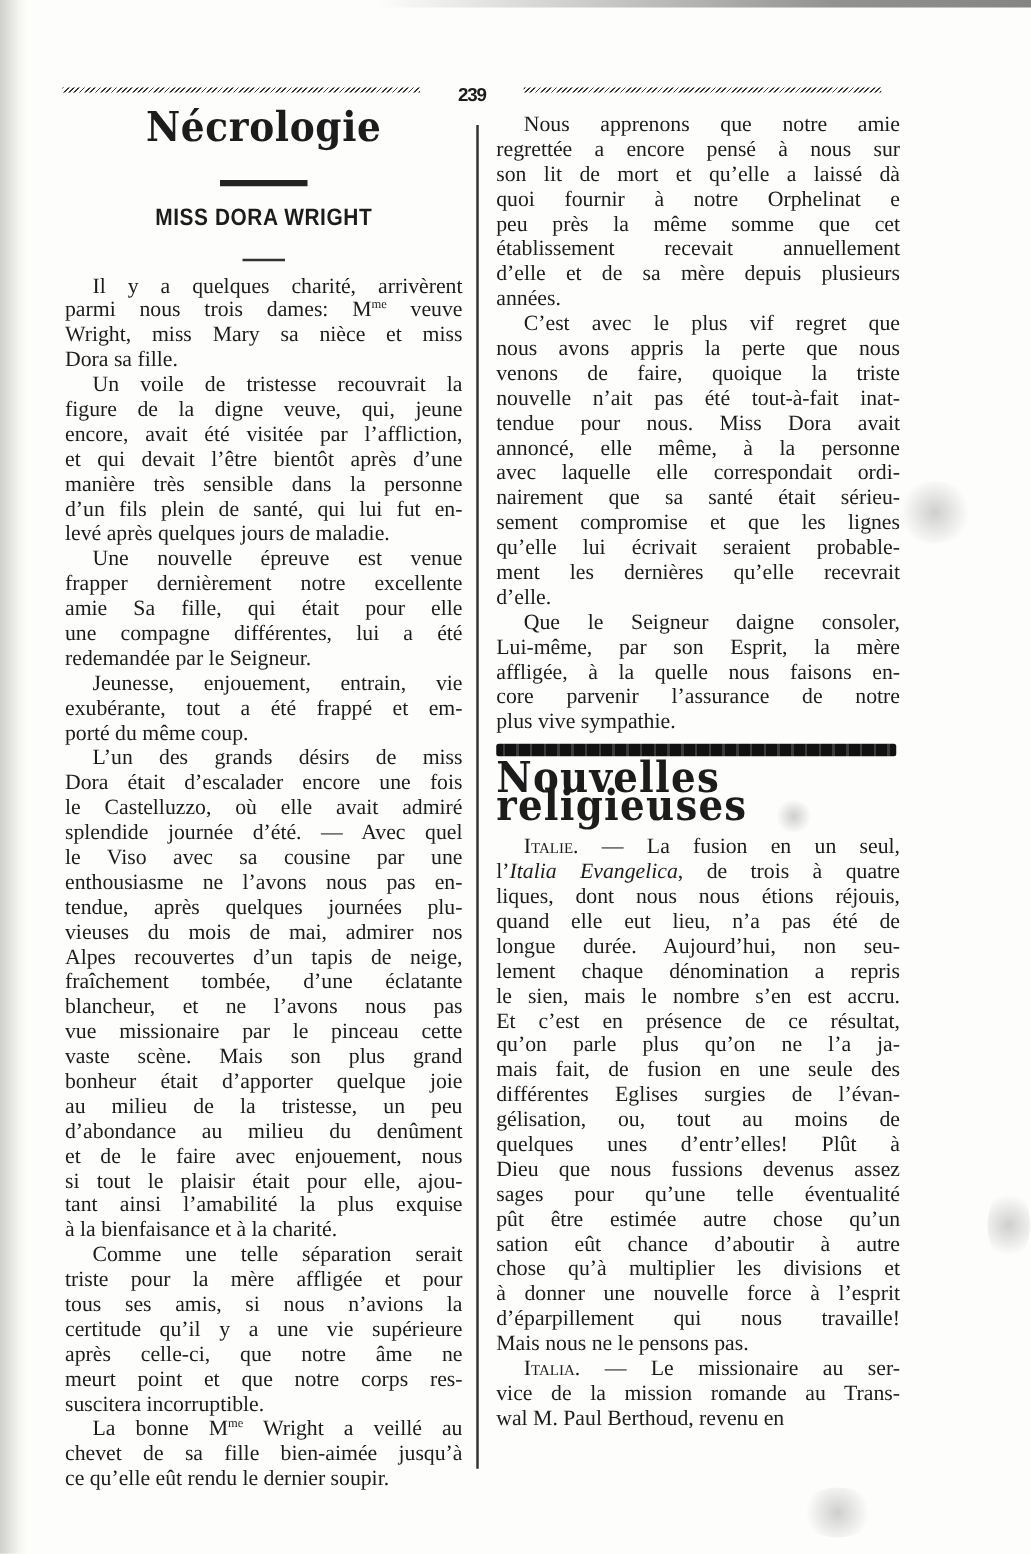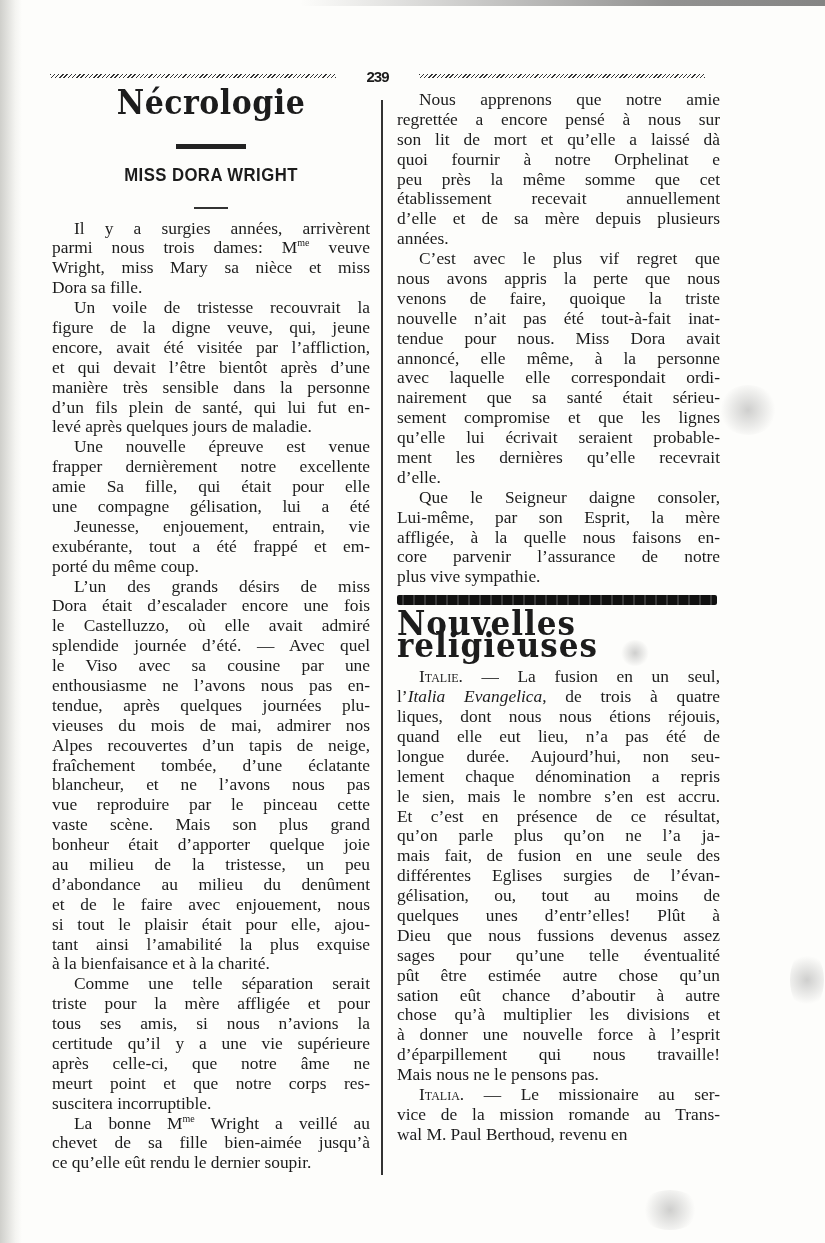--- a/index.html
+++ b/index.html
@@ -14,21 +14,21 @@
     position: absolute; left: 0; top: 0; width: 22px; height: 1243px;
     background: linear-gradient(to right, #cfcfcb, #f4f4f1 70%, rgba(253,253,251,0));
   }
   .scan-edge-top {
     position: absolute; left: 300px; top: 0; width: 525px; height: 6px;
     background: linear-gradient(to right, rgba(60,60,60,0), #3a3a3a 70%, #222);
     opacity: .55;
   }
   .header-rule {
     position: absolute; left: 50px; top: 70px; width: 655px; height: 14px;
-    display: flex; align-items: center; gap: 28px;
+    display: flex; align-items: flex-start; gap: 28px;
   }
   .wavy {
     flex: 1; height: 4px;
     background-image: repeating-linear-gradient(135deg, #333 0 1px, transparent 1px 3px);
     margin-bottom: 2px;
   }
   .page-number {
     font-family: "Liberation Sans", sans-serif;
     font-size: 15px; font-weight: bold; letter-spacing: -1px;
     padding: 0 2px; line-height: 14px;
@@ -84,50 +84,51 @@
 </div>
 
 <div class="col-divider"></div>
 
 <div class="col col-left">
   <div class="blackletter necro-title">Nécrologie</div>
   <div class="title-rule"></div>
   <div class="subject">MISS DORA WRIGHT</div>
   <div class="small-rule"></div>
   <div id="left-lines">
-      <span class="ln ind">Il y a surgies années, arrivèrent</span>
+      <span class="ln ind">Il y a quelques charité, arrivèrent</span>
       <span class="ln">parmi nous trois dames: M<sup>me</sup> veuve</span>
       <span class="ln">Wright, miss Mary sa nièce et miss</span>
       <span class="ln last">Dora sa fille.</span>
       <span class="ln ind">Un voile de tristesse recouvrait la</span>
       <span class="ln">figure de la digne veuve, qui, jeune</span>
       <span class="ln">encore, avait été visitée par l’affliction,</span>
       <span class="ln">et qui devait l’être bientôt après d’une</span>
       <span class="ln">manière très sensible dans la personne</span>
       <span class="ln">d’un fils plein de santé, qui lui fut en-</span>
       <span class="ln last">levé après quelques jours de maladie.</span>
       <span class="ln ind">Une nouvelle épreuve est venue</span>
       <span class="ln">frapper dernièrement notre excellente</span>
       <span class="ln">amie Sa fille, qui était pour elle</span>
-      <span class="ln">une compagne gélisation, lui a été</span>
+      <span class="ln">une compagne différentes, lui a été</span>
+      <span class="ln last">redemandée par le Seigneur.</span>
       <span class="ln ind">Jeunesse, enjouement, entrain, vie</span>
       <span class="ln">exubérante, tout a été frappé et em-</span>
       <span class="ln last">porté du même coup.</span>
       <span class="ln ind">L’un des grands désirs de miss</span>
       <span class="ln">Dora était d’escalader encore une fois</span>
       <span class="ln">le Castelluzzo, où elle avait admiré</span>
       <span class="ln">splendide journée d’été. — Avec quel</span>
       <span class="ln">le Viso avec sa cousine par une</span>
       <span class="ln">enthousiasme ne l’avons nous pas en-</span>
       <span class="ln">tendue, après quelques journées plu-</span>
       <span class="ln">vieuses du mois de mai, admirer nos</span>
       <span class="ln">Alpes recouvertes d’un tapis de neige,</span>
       <span class="ln">fraîchement tombée, d’une éclatante</span>
       <span class="ln">blancheur, et ne l’avons nous pas</span>
-      <span class="ln">vue reproduire par le pinceau cette</span>
+      <span class="ln">vue missionaire par le pinceau cette</span>
       <span class="ln">vaste scène. Mais son plus grand</span>
       <span class="ln">bonheur était d’apporter quelque joie</span>
       <span class="ln">au milieu de la tristesse, un peu</span>
       <span class="ln">d’abondance au milieu du denûment</span>
       <span class="ln">et de le faire avec enjouement, nous</span>
       <span class="ln">si tout le plaisir était pour elle, ajou-</span>
       <span class="ln">tant ainsi l’amabilité la plus exquise</span>
       <span class="ln last">à la bienfaisance et à la charité.</span>
       <span class="ln ind">Comme une telle séparation serait</span>
       <span class="ln">triste pour la mère affligée et pour</span>

